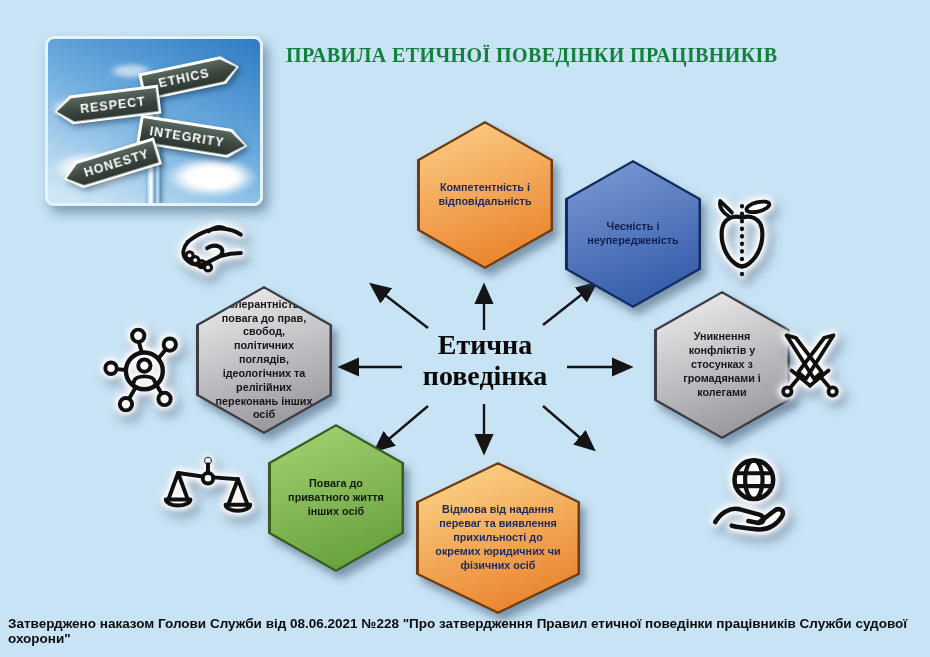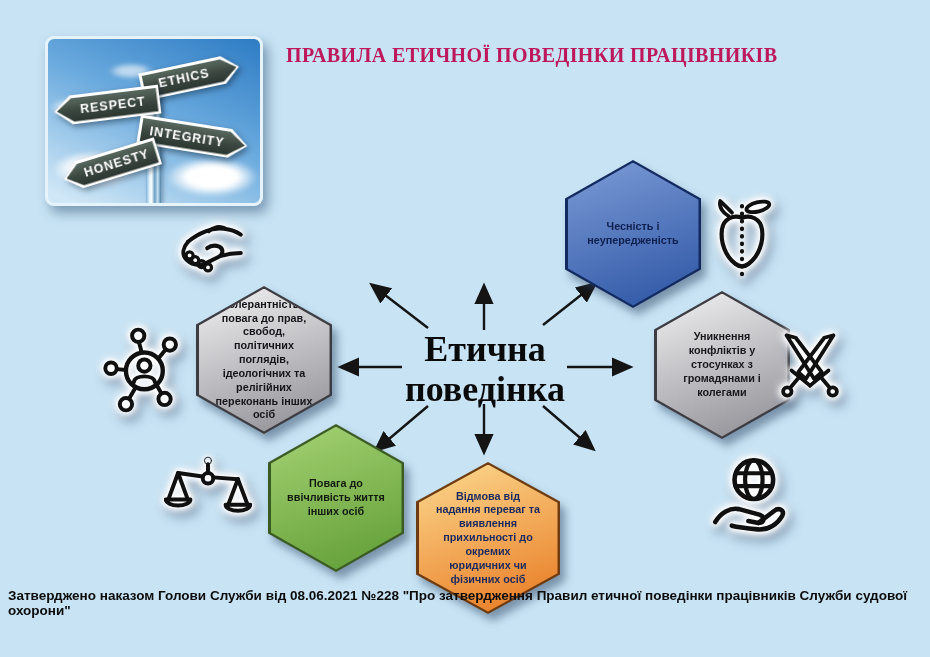--- a/index.html
+++ b/index.html
@@ -28,45 +28,45 @@
   .s-right .s-out,.s-right .s-in{clip-path:polygon(0 0,84% 0,100% 50%,84% 100%,0 100%);}
   .s-left  .s-out,.s-left  .s-in{clip-path:polygon(16% 0,100% 0,100% 100%,16% 100%,0 50%);}
   .s-right .s-in{padding-right:12px;}
   .s-left  .s-in{padding-left:12px;}
   .sign.ethics   {left:92px; top:24px; width:100px;height:28px;transform:rotate(-12deg);}
   .sign.respect  {left:6px;  top:52px; width:106px;height:29px;transform:rotate(-7deg);}
   .sign.integrity{left:90px; top:84px; width:110px;height:29px;transform:rotate(9deg);}
   .sign.honesty  {left:14px; top:112px;width:98px; height:28px;transform:rotate(-17deg);}
 
   
-  .title{position:absolute;left:286px;top:40px;width:630px;color:#be185d;
+  .title{position:absolute;left:286px;top:40px;width:630px;color:#15803d;
          font-family:"Liberation Serif",serif;font-weight:700;font-size:20px;line-height:1.5;
          letter-spacing:.4px;}
-  .footer{position:absolute;left:8px;top:588px;width:920px;color:#0c0c0c;font-weight:700;
+  .footer{position:absolute;left:8px;top:616px;width:920px;color:#0c0c0c;font-weight:700;
           font-size:13.5px;font-family:"Liberation Sans",sans-serif;}
 
   
   .center-label{position:absolute;left:378px;top:330px;width:214px;text-align:center;
-          font-family:"Liberation Serif",serif;font-weight:700;font-size:36px;line-height:1.1;
+          font-family:"Liberation Serif",serif;font-weight:700;font-size:28px;line-height:1.1;
           color:#0a0a0a;}
   svg.arrows{position:absolute;left:0;top:0;pointer-events:none;}
 
   
   .hex{position:absolute;width:136px;height:148px;filter:drop-shadow(5px 7px 4px rgba(45,70,100,.5));}
   .hex-out,.hex-in{position:absolute;clip-path:polygon(50% 0,100% 26%,100% 74%,50% 100%,0 74%,0 26%);}
   .hex-out{inset:0;background:var(--bc,#333);}
   .hex-in{inset:2.5px;background:linear-gradient(160deg,var(--c1,#eee) 0%,var(--c2,#999) 100%);
           color:var(--tc,#111);display:flex;align-items:center;justify-content:center;
           text-align:center;font-weight:700;font-size:10.8px;line-height:1.28;padding:0 15px;}
   .hex1{left:270px;top:146px;}
   .hex2{left:417px;top:121px;}
   .hex3{left:565px;top:160px;}
   .hex4{left:638px;top:291px;margin-left:16px;}
   .hex5{left:565px;top:437px;}
-  .hex6{left:416px;top:462px;width:144px;height:152px;}
+  .hex6{left:416px;top:462px;width:164px;height:152px;}
   .hex7{left:268px;top:424px;}
   .hex8{left:196px;top:286px;}
 
   
   .oicon{position:absolute;
          filter:drop-shadow(0 0 2px #fff) drop-shadow(0 0 3px #fff) drop-shadow(0 0 4px #fff)
                 drop-shadow(4px 6px 4px rgba(60,80,110,.45));}
   .oicon svg{display:block;}
   .oicon path,.oicon line,.oicon circle,.oicon ellipse{stroke:#101010;fill:none;
          stroke-linecap:round;stroke-linejoin:round;}
@@ -123,35 +123,39 @@
       <line x1="543" y1="406" x2="593" y2="449" marker-end="url(#ah)"></line>
       <line x1="484" y1="404" x2="484" y2="452" marker-end="url(#ah)"></line>
       <line x1="428" y1="406" x2="376" y2="450" marker-end="url(#ah)"></line>
       <line x1="402" y1="367" x2="341" y2="367" marker-end="url(#ah)"></line>
       <line x1="428" y1="328" x2="372" y2="285" marker-end="url(#ah)"></line>
     </g>
   </svg>
 
   <div class="center-label">Етична поведінка</div>
 
+  <div class="hex hex2" style="--c1: #fcd08a; --c2: #e87a20; --bc: #6e3c10; --tc: #1b2a5e;">
+    <div class="hex-out"></div>
+      <div class="hex-in">Компетентність і відповідальність</div>
+  </div>
   <div class="hex hex3" style="--c1: #7c9bd6; --c2: #2c54a4; --bc: #122a60; --tc: #0f1f4e;">
     <div class="hex-out"></div>
       <div class="hex-in">Чесність і неупередженість</div>
   </div>
   <div class="hex hex4" style="--c1: #f1f1f3; --c2: #8c8c92; --bc: #3c3c42; --tc: #17171c;">
     <div class="hex-out"></div>
       <div class="hex-in">Уникнення конфліктів у стосунках з громадянами і колегами</div>
   </div>
   <div class="hex hex6" style="--c1: #fcd98f; --c2: #e87820; --bc: #6e3c10; --tc: #1b2a5e;">
     <div class="hex-out"></div>
       <div class="hex-in">Відмова від надання переваг та виявлення прихильності до окремих юридичних чи фізичних осіб</div>
   </div>
   <div class="hex hex7" style="--c1: #a5d273; --c2: #5f9c35; --bc: #3a5c22; --tc: #121a10;">
     <div class="hex-out"></div>
-      <div class="hex-in">Повага до ввічливість життя інших осіб</div>
+      <div class="hex-in">Повага до приватного життя інших осіб</div>
   </div>
   <div class="hex hex8" style="--c1: #f1f1f3; --c2: #8c8c92; --bc: #3c3c42; --tc: #15151a;">
     <div class="hex-out"></div>
       <div class="hex-in">Толерантність і повага до прав, свобод, політичних поглядів, ідеологічних та релігійних переконань інших осіб</div>
   </div>
 
   <div class="oicon icon-handshake">
     <svg viewBox="0 0 100 92" width="80" height="74">
       <path d="M96,28 C84,20 66,18 52,24 C44,27 36,32 30,37" stroke-width="5"></path>
       <path d="M56,24 C62,18 70,17 76,20" stroke-width="4.5"></path>

